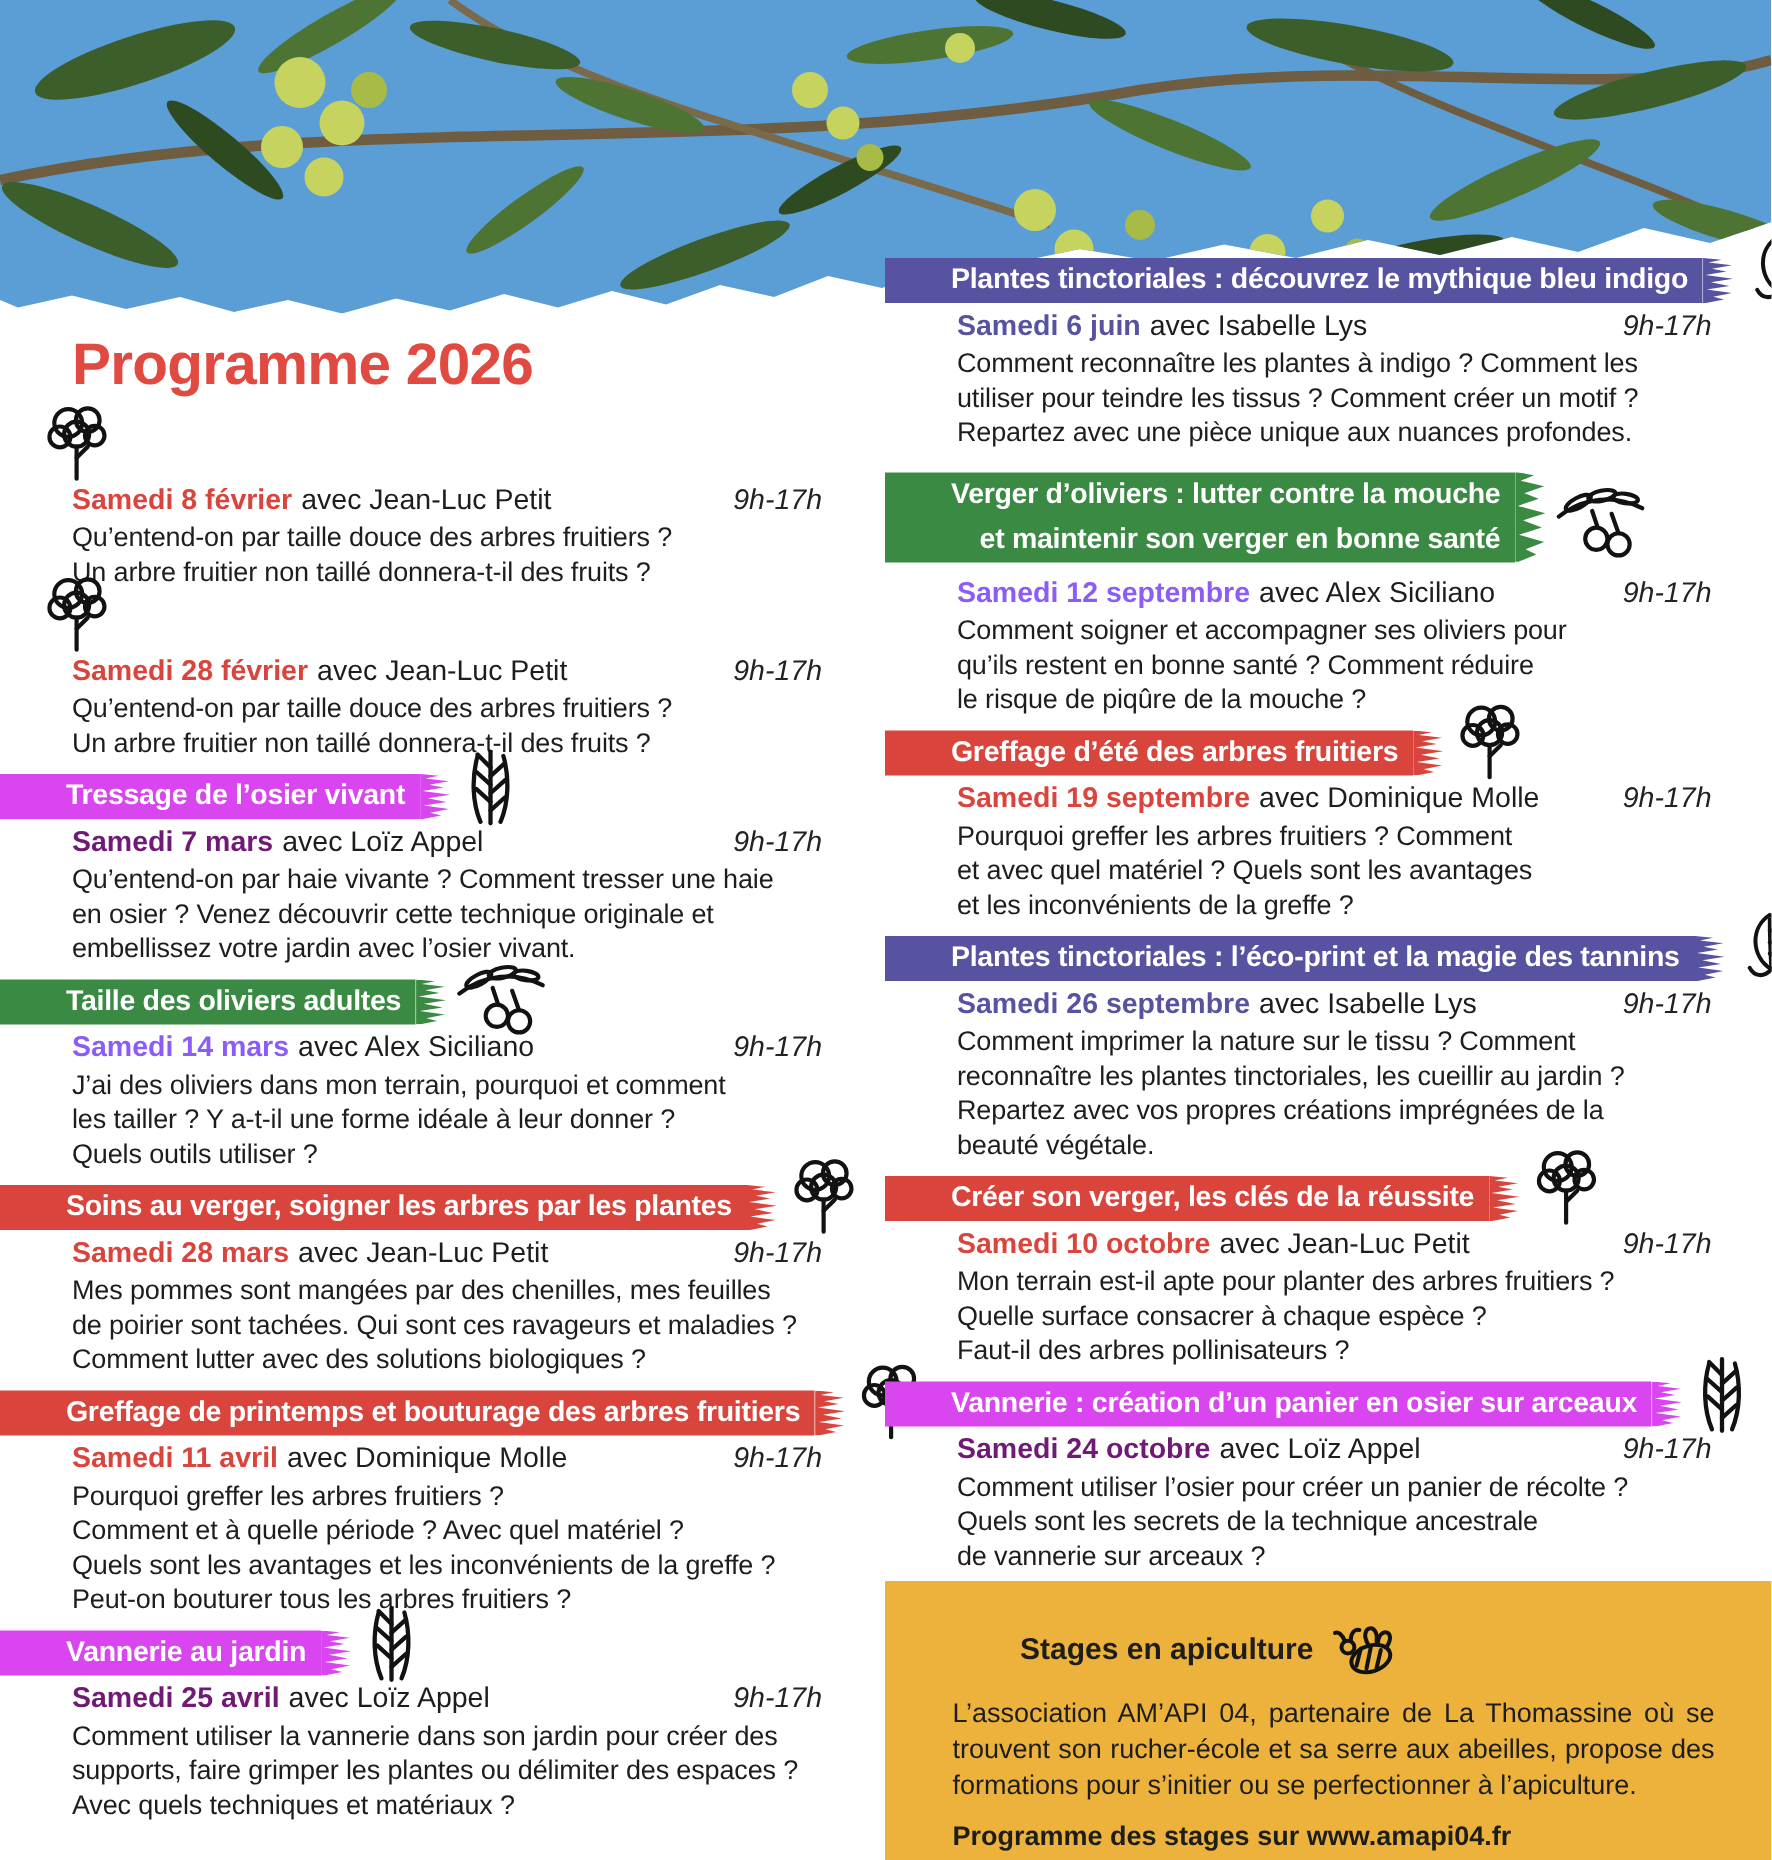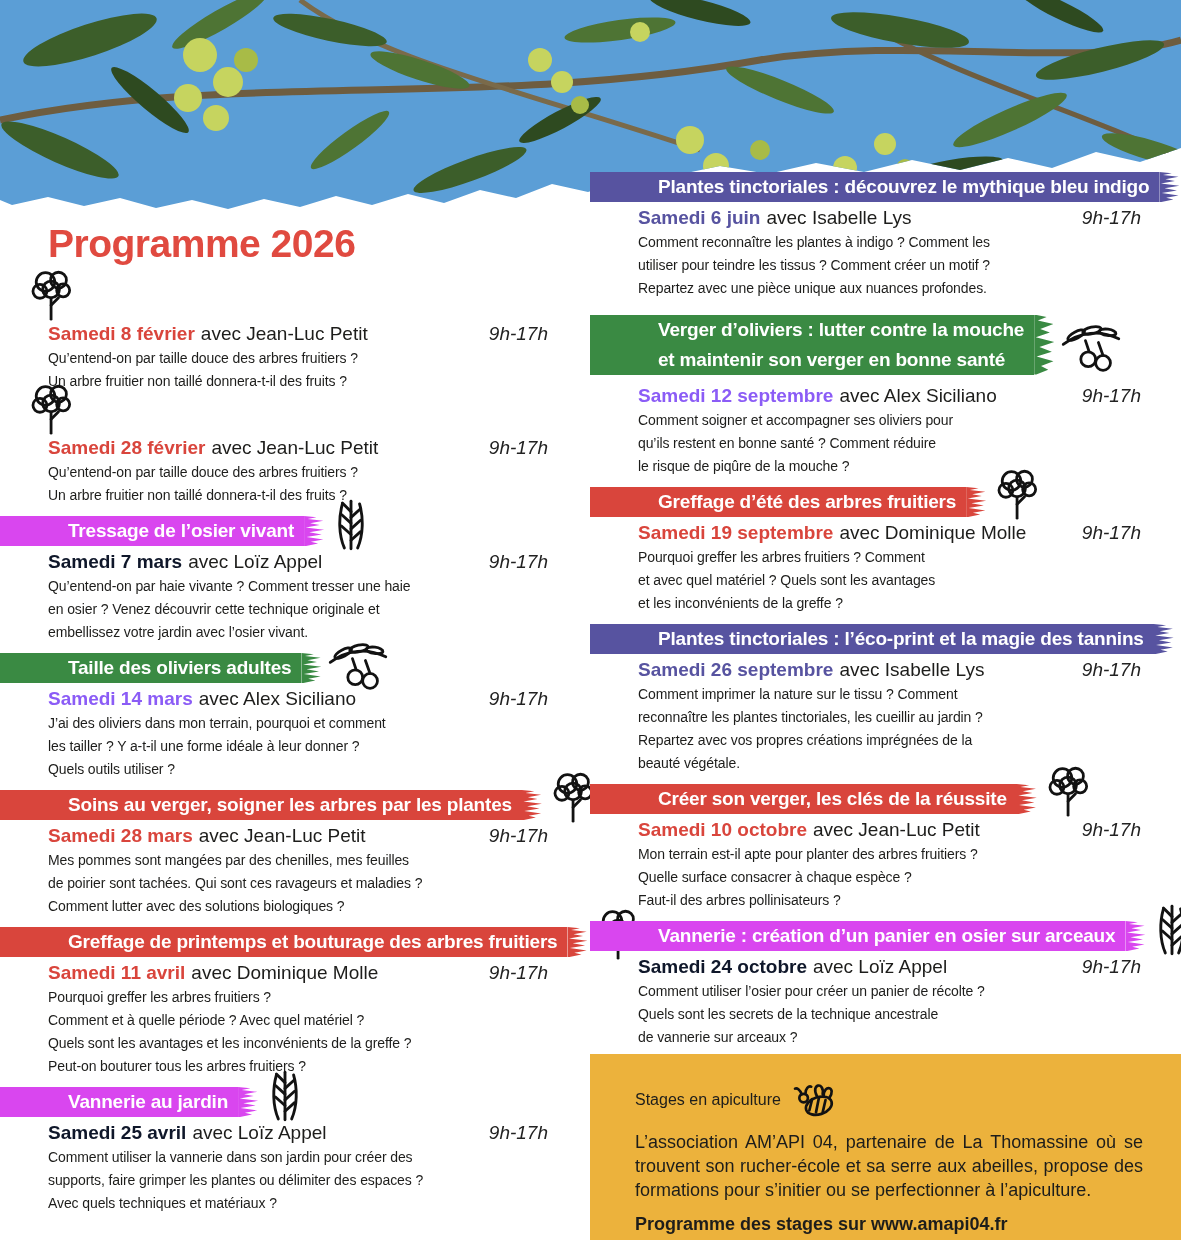--- a/index.html
+++ b/index.html
@@ -27,55 +27,55 @@
     margin:0 0 22px 48px;font-size:39px;font-weight:bold;color:#e04a40;
     letter-spacing:-0.5px;line-height:44px;
   }
   
   .ws{margin-bottom:9px;}
   .brow{display:flex;align-items:center;height:30px;width:max-content;position:relative;}
   .ws.two .brow{height:71px;}
   .banner{
     position:relative;display:inline-block;color:#fff;font-weight:bold;
     font-size:19px;line-height:30px;letter-spacing:-0.2px;
-    padding:0 10px 0 68px;white-space:pre-line;
+    padding:0 10px 0 44px;white-space:pre-line;text-align:right;
   }
   .banner::after{
     content:"";position:absolute;left:100%;top:0;bottom:0;width:20px;background:inherit;
     clip-path:polygon(0 0,62% 4%,18% 10%,96% 16%,30% 24%,78% 30%,8% 38%,100% 46%,
       26% 54%,88% 62%,12% 70%,96% 78%,34% 86%,70% 92%,10% 100%,0 100%);
   }
   .red{background:#d9453c}.orange{background:#d946ef}
   .green{background:#3a8a43}.purple{background:#5753a0}
-  .c-red{color:#d9453c}.c-orange{color:#0f172a}
+  .c-red{color:#d9453c}.c-orange{color:#701a75}
   .c-green{color:#8b5cf6}.c-purple{color:#5753a0}
   .icon{margin-left:26px;line-height:0;}
   .icon svg{overflow:visible;display:block;}
   .i-tree svg{width:52px;height:56px;margin-top:-16px;}
   .i-olive svg{width:62px;height:50px;margin-top:-2px;}
   .i-willow svg{width:42px;height:54px;margin-top:-12px;}
   .i-leaf svg{width:42px;height:46px;margin-top:-18px;}
   .ws.two .i-olive svg{margin-top:8px;}
   .drow{display:flex;align-items:baseline;margin:4px 18px 0 48px;
     font-size:19px;line-height:24px;}
   .col-right .drow{margin-right:40px;justify-content:space-between;}
   .date{font-weight:bold;}
   .with{margin-left:6px;}
   .hours{margin-left:auto;font-style:italic;color:#222;}
   .desc{
-    margin:1px 0 0 48px;font-size:14px;line-height:23px;
+    margin:1px 0 0 48px;font-size:18px;line-height:23px;
     white-space:pre-line;letter-spacing:-0.1px;
   }
   
   .apibox{
     margin-top:-4px;background:#ecb23c;width:591px;min-height:212px;
     box-sizing:border-box;padding:26px 38px 24px 45px;
   }
   .api-head{display:flex;align-items:center;}
-  .api-title{font-weight:normal;font-size:16px;}
+  .api-title{font-weight:bold;font-size:20px;margin-left:45px;}
   .bee{margin-left:12px;line-height:0;}
   .bee svg{width:46px;height:40px;overflow:visible;}
   .api-body{margin:10px 0 0 0;font-size:18px;line-height:24px;text-align:justify;}
   .api-bold{margin:10px 0 0 0;font-size:18px;line-height:24px;font-weight:bold;}
   .api-info{margin:0;font-size:18px;line-height:24px;}
   .defs{position:absolute;width:0;height:0;overflow:hidden;}
 </style>
 </head>
 <body>
 

